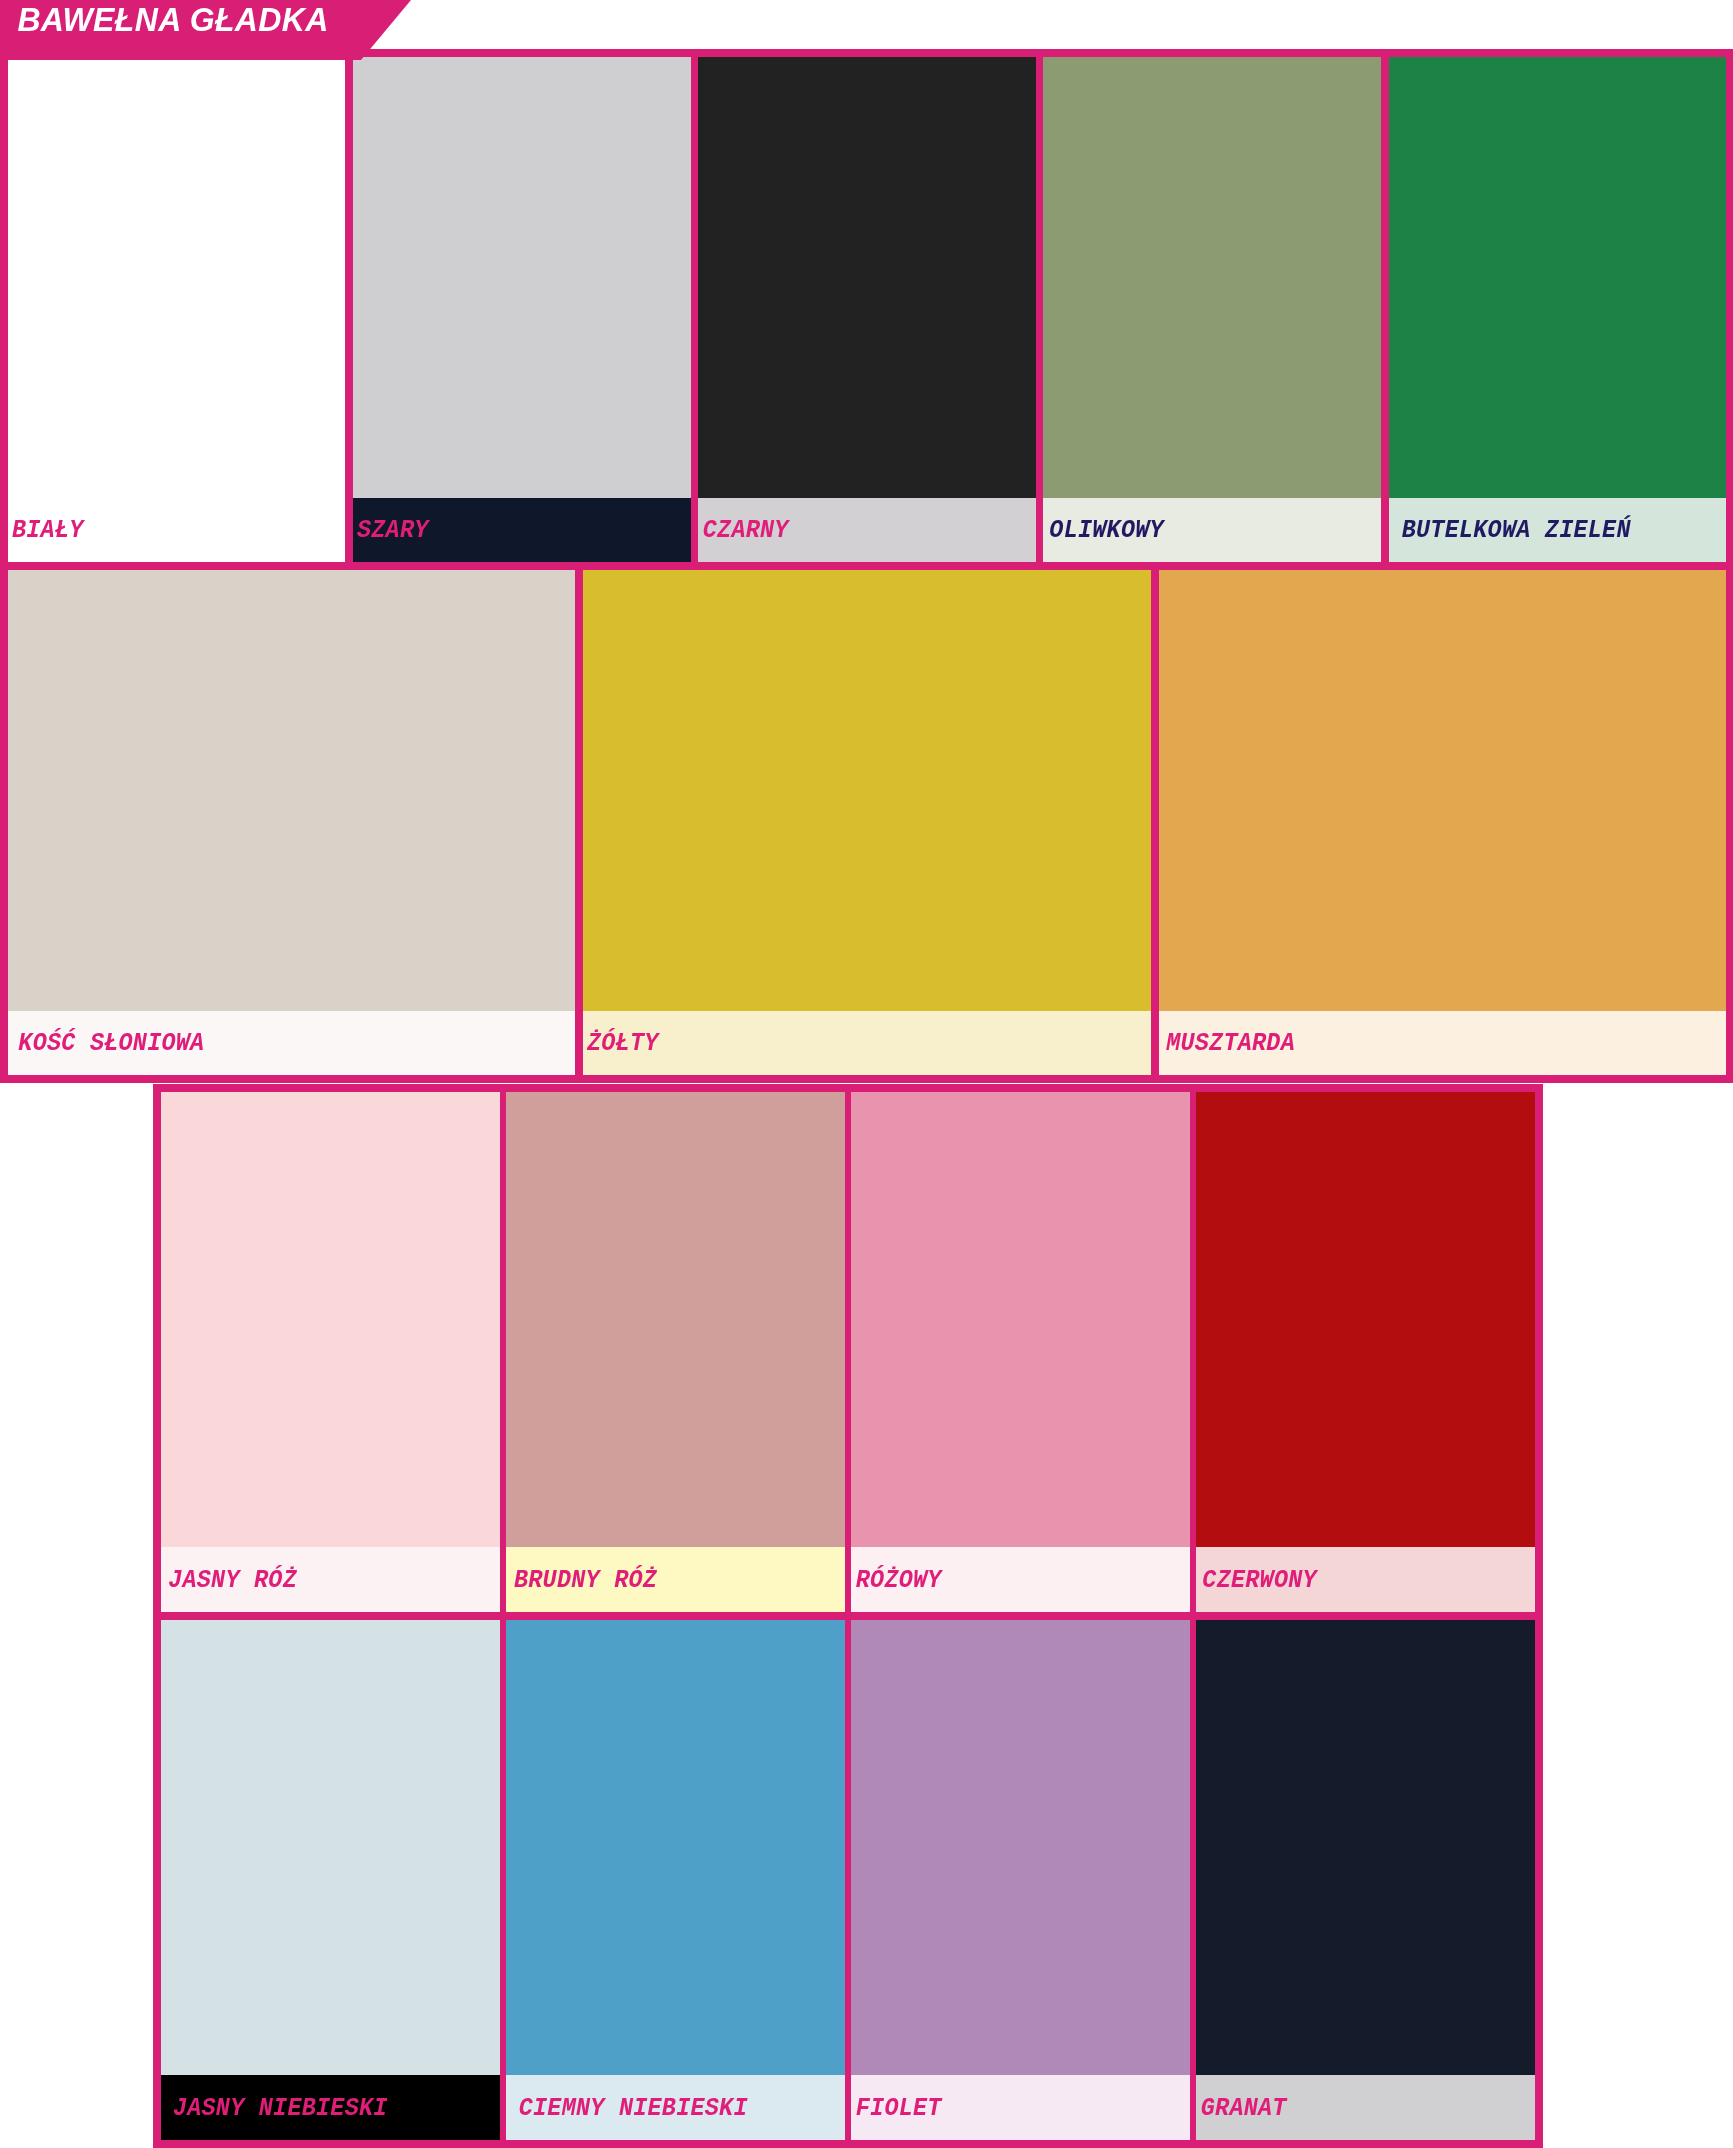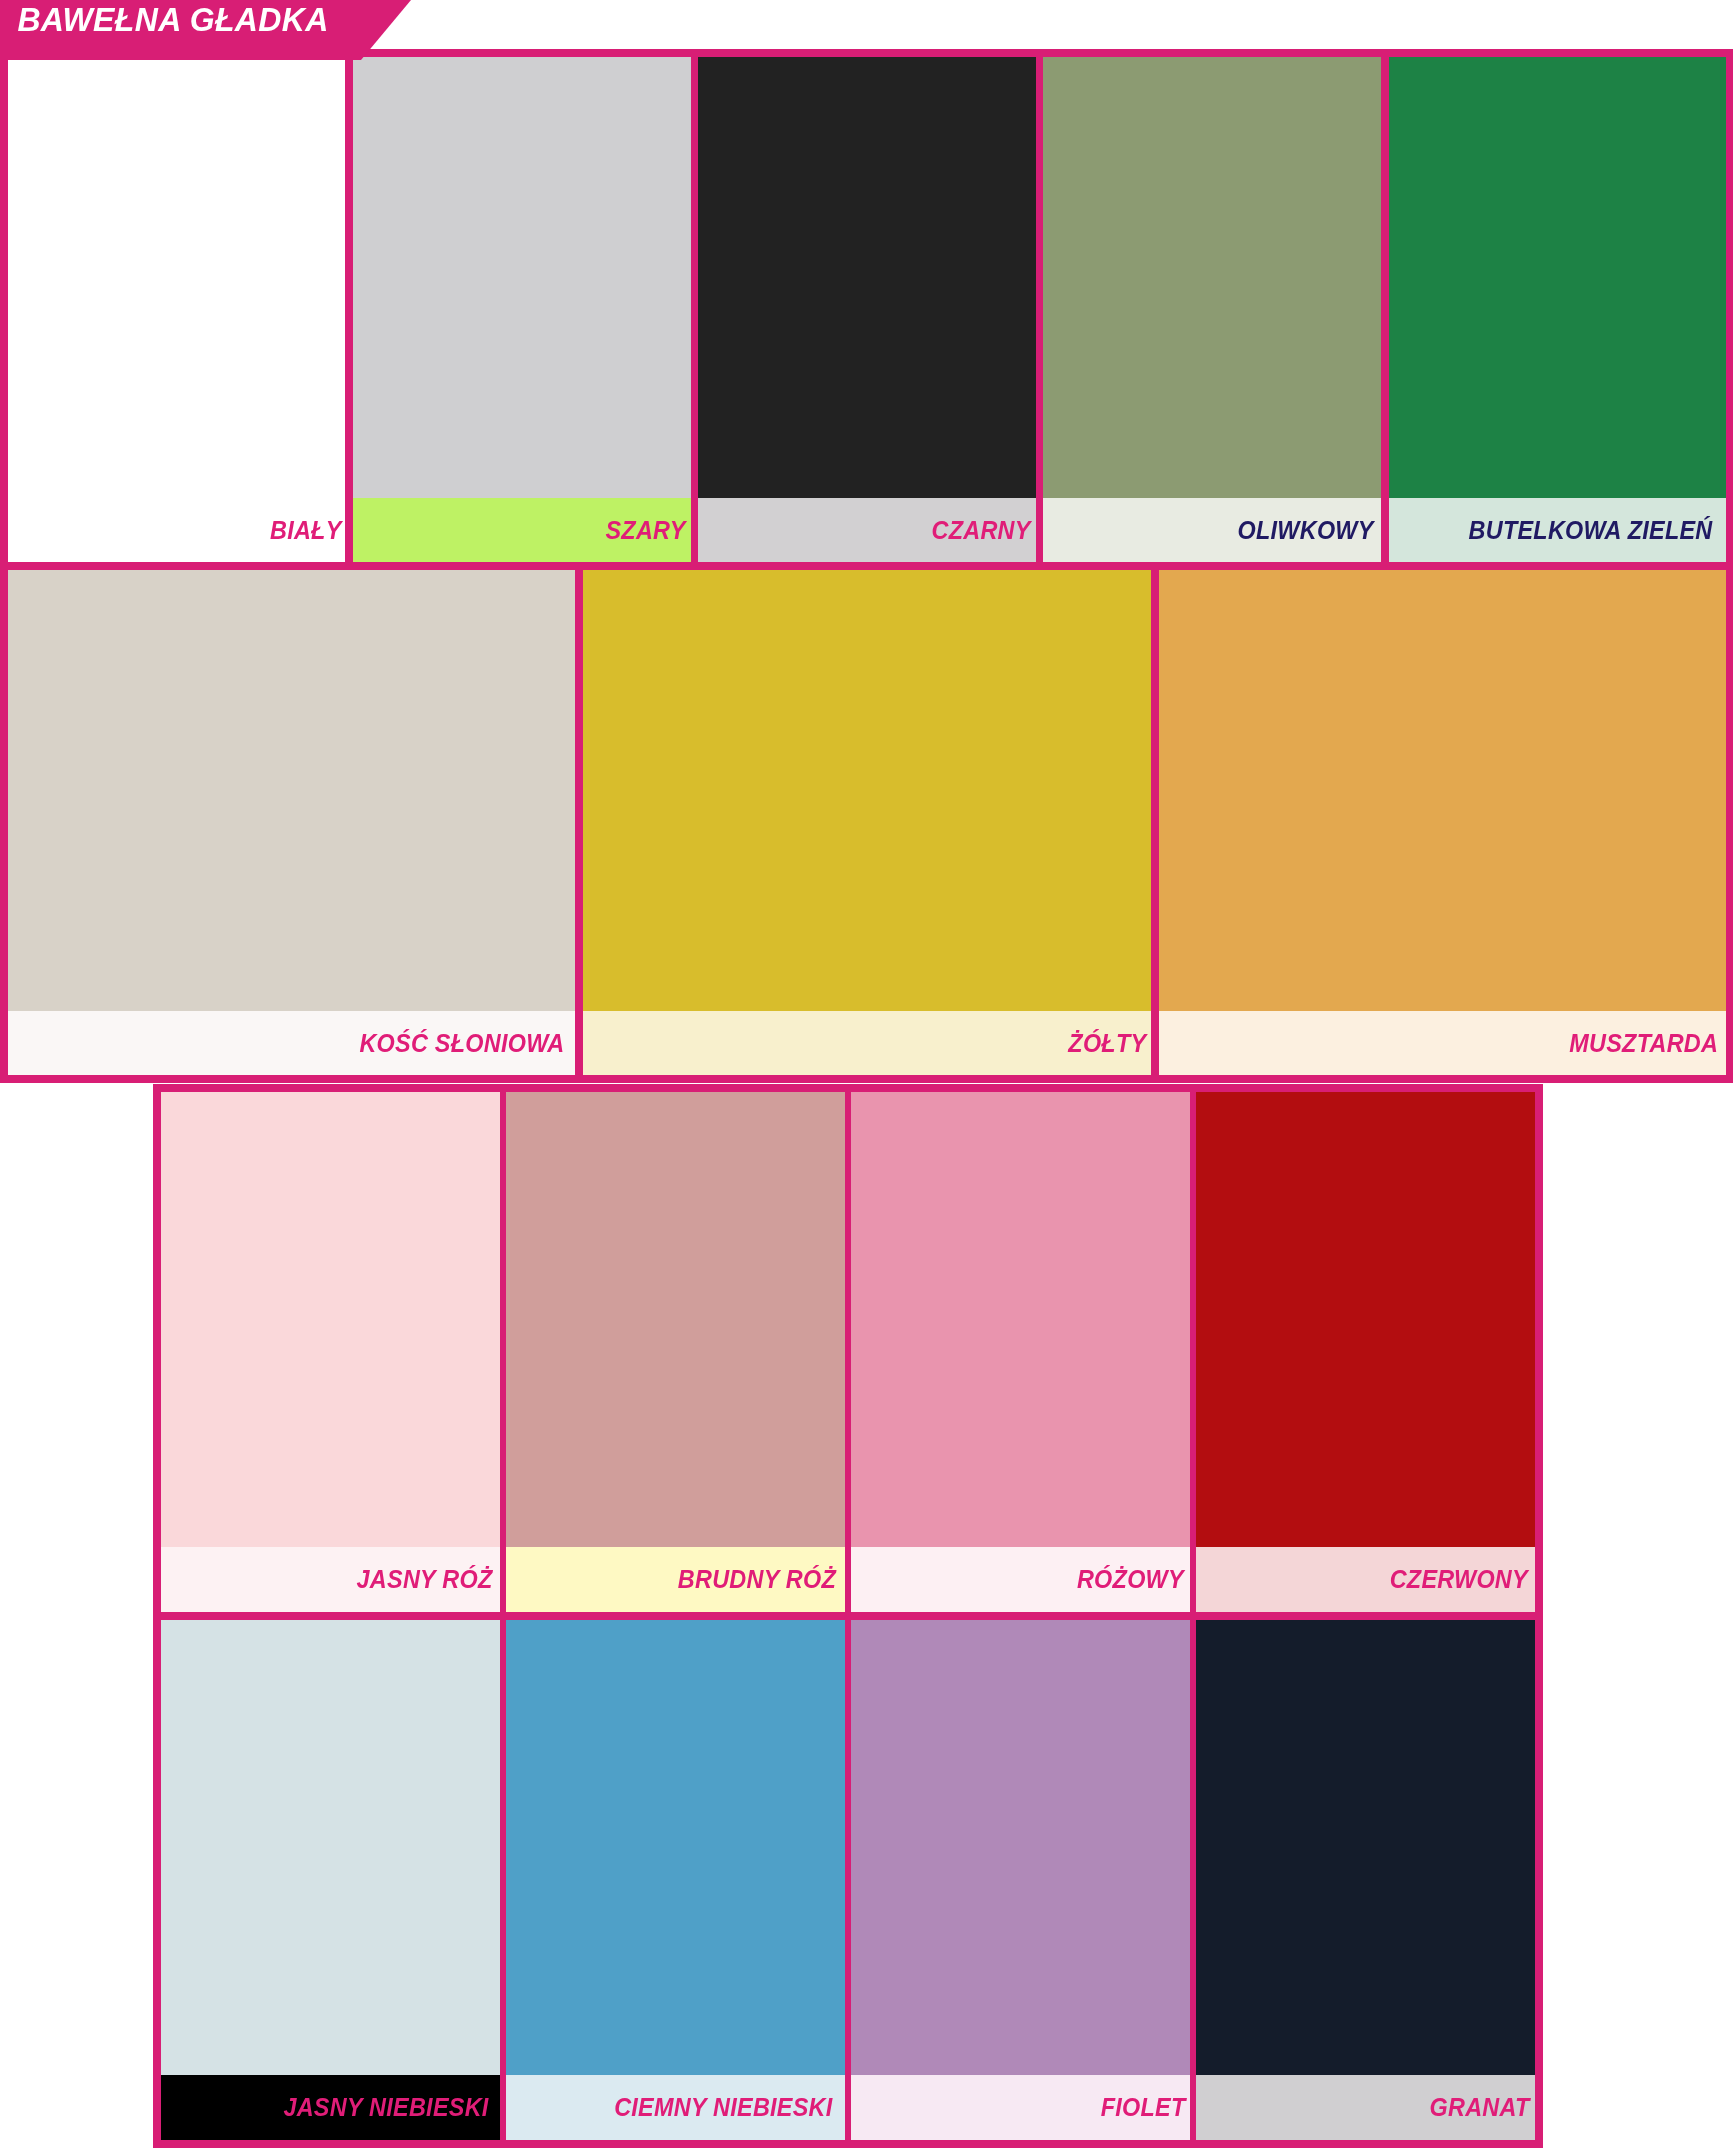--- a/index.html
+++ b/index.html
@@ -90,21 +90,22 @@
   }
   .swatch {
     flex: 1;
     width: 100%;
   }
   .label-band {
     height: 64px;
     flex: 0 0 64px;
     display: flex;
     align-items: center;
-    justify-content: flex-end;
+    justify-content: flex-start;
+    font-family: Liberation Mono, monospace;
   }
   .label-text {
     font-size: 26px;
     font-weight: 700;
     font-style: italic;
     letter-spacing: 0.3px;
     white-space: nowrap;
     transform: scaleX(0.9);
     color: #e01d78;
   }
@@ -126,21 +127,21 @@
 
     <div class="grid-row">
       <div class="cell">
         <div class="swatch" style="background:#ffffff"></div>
         <div class="label-band" style="background:#ffffff">
           <span class="label-text">BIAŁY</span>
         </div>
       </div>
       <div class="cell">
         <div class="swatch" style="background:#cfcfd1"></div>
-        <div class="label-band" style="background:#bef264">
+        <div class="label-band" style="background:#0f172a">
           <span class="label-text">SZARY</span>
         </div>
       </div>
       <div class="cell">
         <div class="swatch" style="background:#222222"></div>
         <div class="label-band" style="background:#d2d0d2">
           <span class="label-text">CZARNY</span>
         </div>
       </div>
       <div class="cell">

